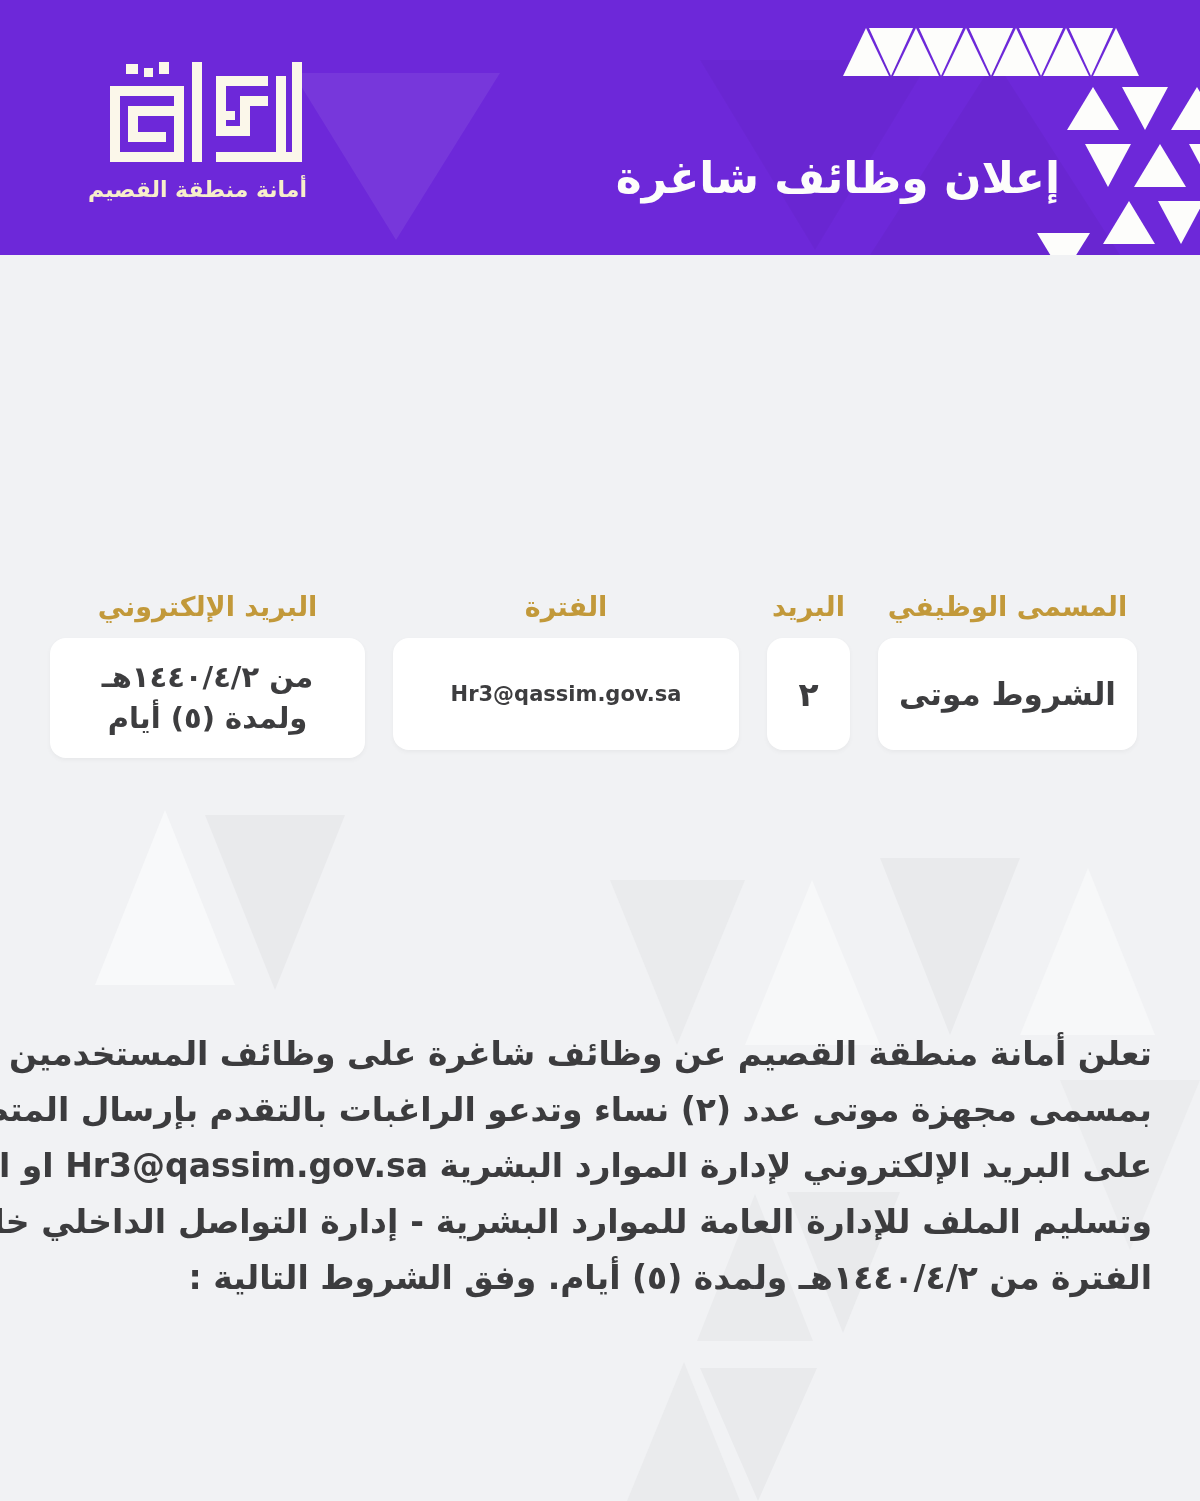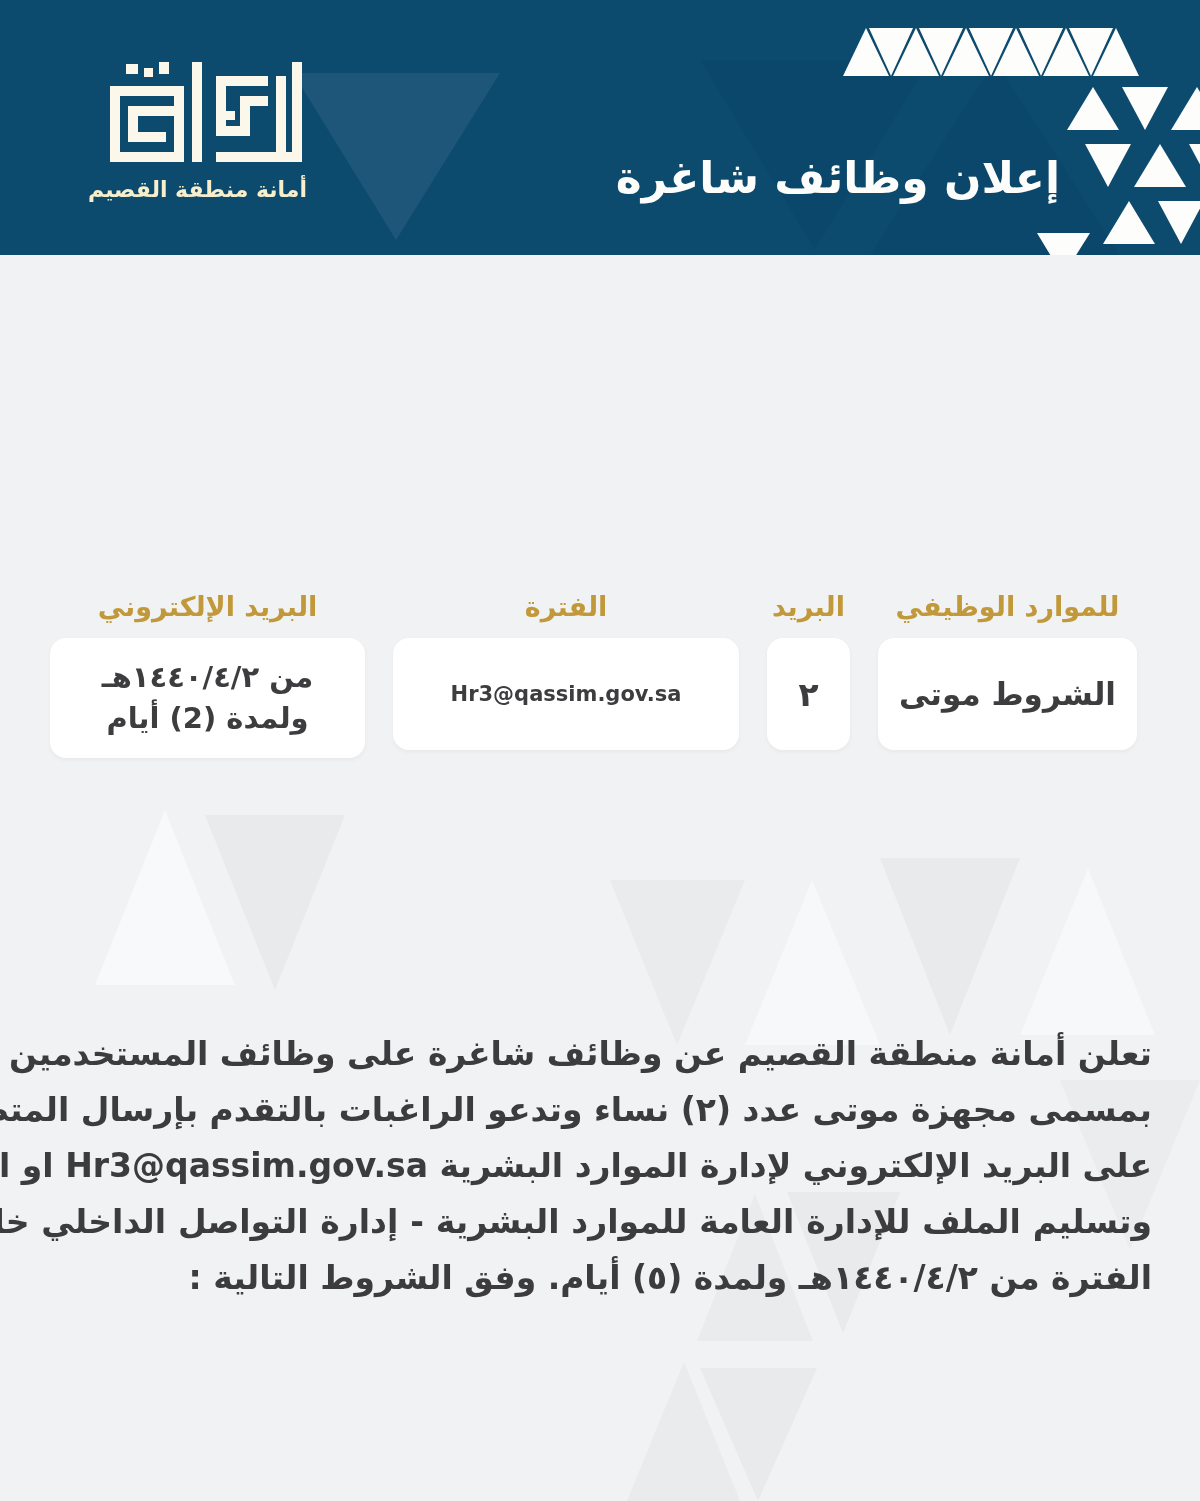--- a/index.html
+++ b/index.html
@@ -5,21 +5,21 @@
   html,body{margin:0;padding:0;}
   .page{
     position:relative; width:1200px; height:1501px; overflow:hidden;
     background:#f1f2f4; direction:rtl;
     font-family:"DejaVu Sans", sans-serif;
   }
   svg{display:block;}
   
   .header{
     position:absolute; top:0; left:0; right:0; height:255px;
-    background:#0c4a6e; overflow:hidden;
+    background:#6d28d9; overflow:hidden;
   }
   .header-decor{position:absolute; top:0; left:0;}
   .logo{position:absolute; top:56px; left:95px; width:212px; text-align:center;}
   .logo-wordmark{
     margin-top:9px; font-size:22px; font-weight:bold; color:#f7eecb;
     letter-spacing:0; white-space:nowrap;
   }
   .header-title{
     position:absolute; top:152px; right:140px; margin:0; width:372px;
     text-align:right; color:#fdfdfb; font-size:44px; font-weight:bold;
@@ -130,37 +130,37 @@
           <rect x="63" y="6" width="10" height="12"></rect>
         </g>
       </svg>
       <div class="logo-wordmark">أمانة منطقة القصيم</div>
     </div>
 
     <h1 class="header-title">إعلان وظائف شاغرة</h1>
   </header>
 
   <section class="vacancy-table layer">
-    <div class="col-label">للموارد الوظيفي</div>
+    <div class="col-label">المسمى الوظيفي</div>
     <div class="col-label">البريد</div>
     <div class="col-label">الفترة</div>
     <div class="col-label">البريد الإلكتروني</div>
 
     <div class="card">
       <span>الشروط موتى</span>
     </div>
     <div class="card count">
       <span>٢</span>
     </div>
     <div class="card">
       <span class="email-value">Hr3@qassim.gov.sa</span>
     </div>
     <div class="card period">
       <span>من ١٤٤٠/٤/٢هـ</span>
-      <span>ولمدة (2) أيام</span>
+      <span>ولمدة (٥) أيام</span>
     </div>
   </section>
 
   <section class="announcement layer">
     <div class="para-line">تعلن أمانة منطقة القصيم عن وظائف شاغرة على وظائف المستخدمين (٣٣)</div>
     <div class="para-line">بمسمى مجهزة موتى عدد (٢) نساء وتدعو الراغبات بالتقدم بإرسال المتطلبات</div>
     <div class="para-line">على البريد الإلكتروني لإدارة الموارد البشرية Hr3@qassim.gov.sa او الحضور</div>
     <div class="para-line">وتسليم الملف للإدارة العامة للموارد البشرية - إدارة التواصل الداخلي خلال</div>
     <div class="para-line last">الفترة من ١٤٤٠/٤/٢هـ ولمدة (٥) أيام. وفق الشروط التالية :</div>
   </section>

